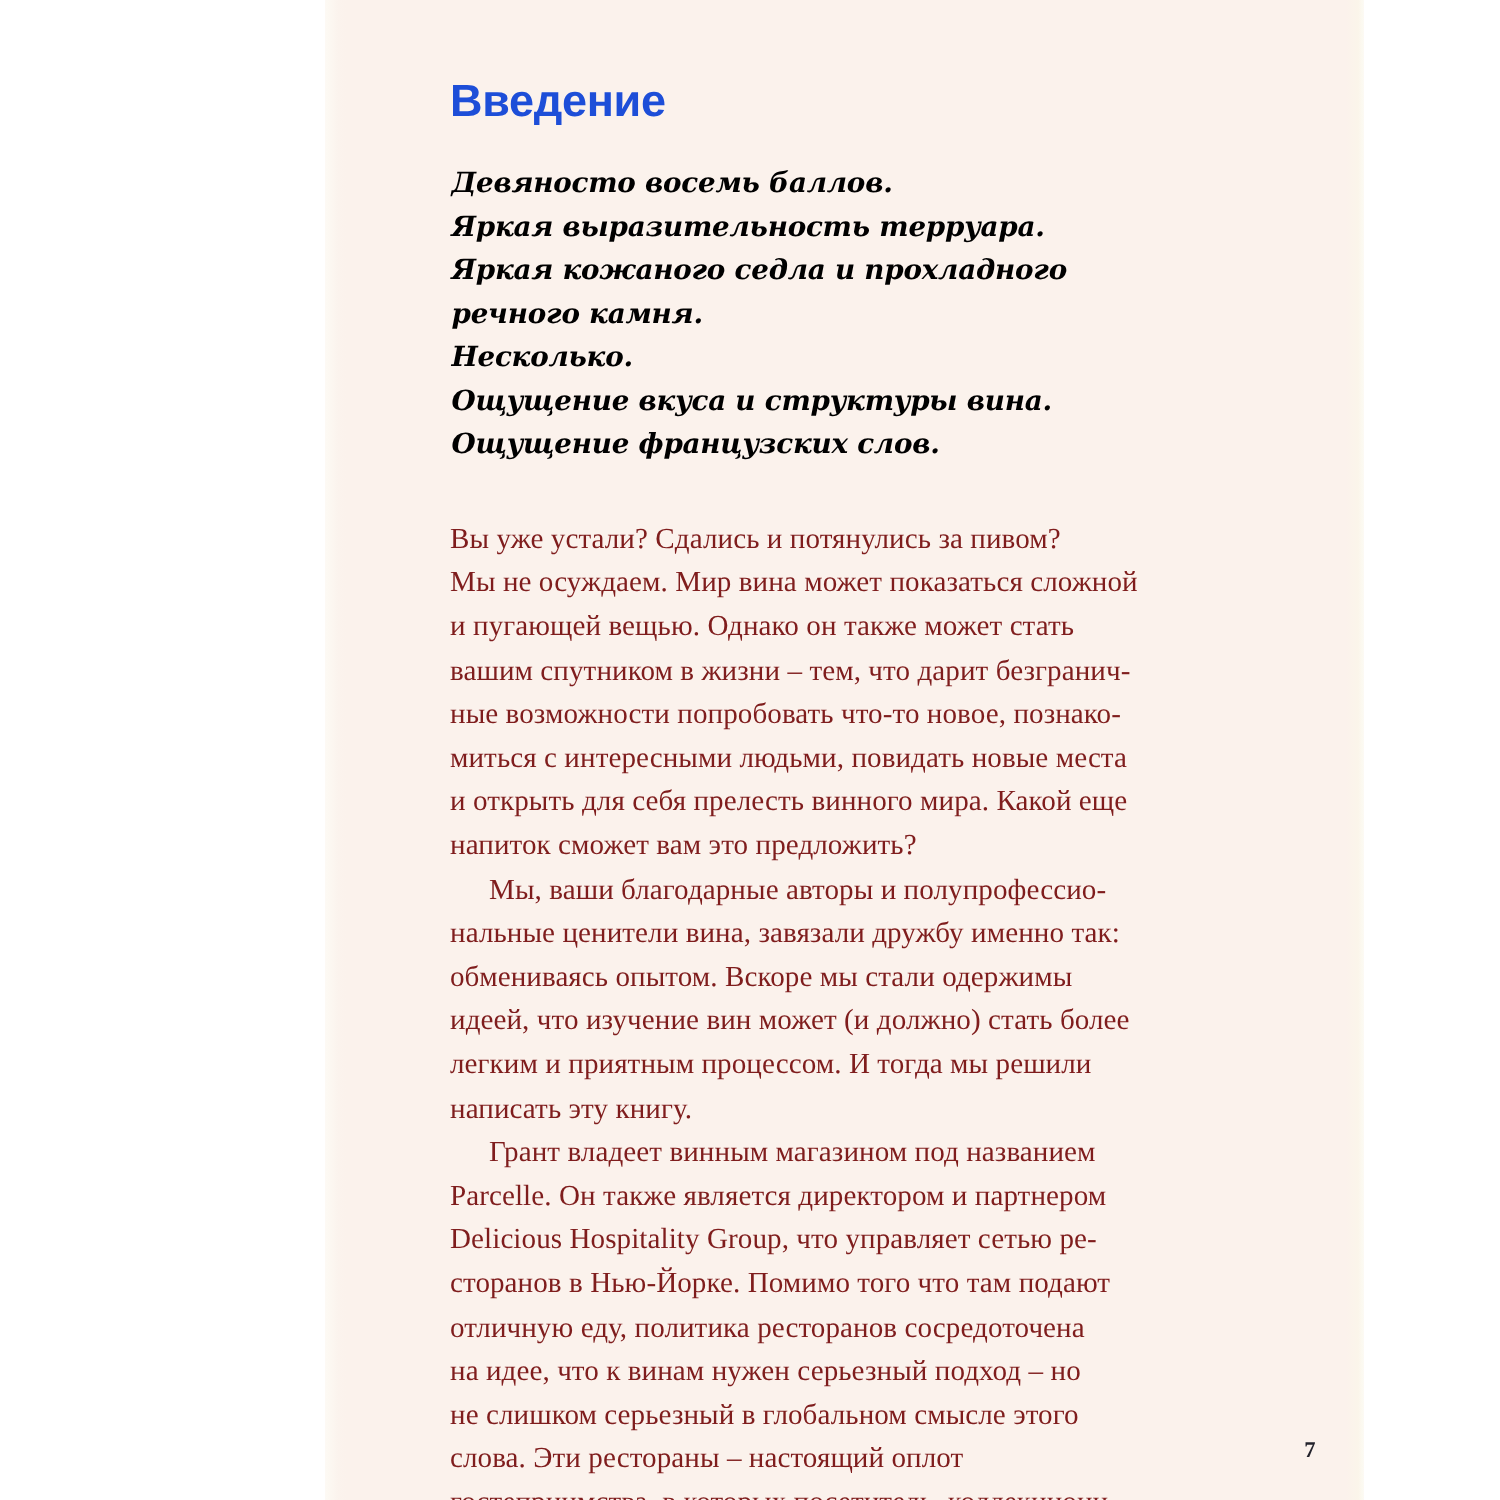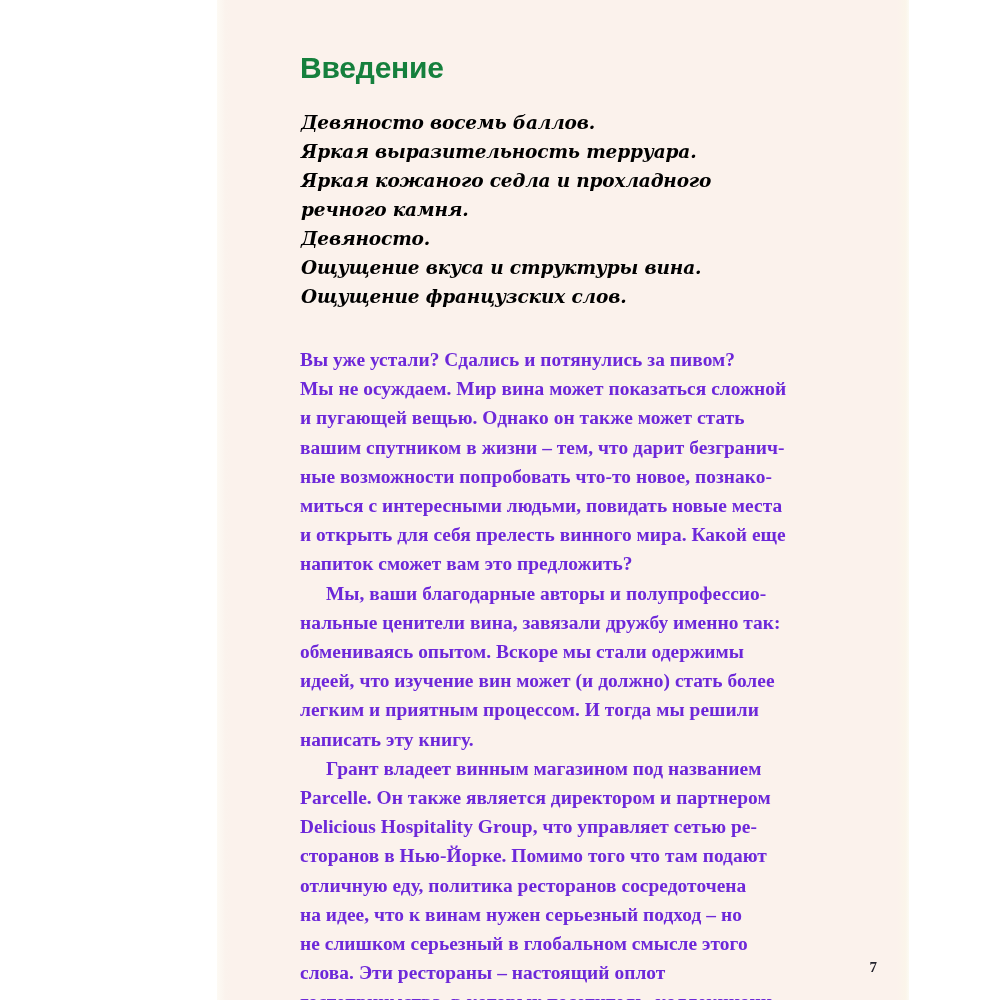--- a/index.html
+++ b/index.html
@@ -59,21 +59,21 @@
 
   
   #chapter-title {
     position: absolute;
     left: 0px;
     top: 31px;
     font-family: "Liberation Sans", "DejaVu Sans", sans-serif;
     font-weight: bold;
     font-size: 30px;
     letter-spacing: -0.2px;
-    color: #15803d;
+    color: #1d4ed8;
     white-space: nowrap;
     text-align: right;
   }
 
   
   #epigraph {
     position: absolute;
     left: 1px;
     top: 108px;
     width: 500px;
@@ -95,25 +95,24 @@
     position: absolute;
     left: 0px;
     top: 345px;
     width: 512px;
   }
 
   .body-par {
     font-family: "Liberation Serif", "DejaVu Serif", serif;
     font-size: 19.4px;
     line-height: 29.2px;
-    color: #6d28d9;
+    color: #7f1d1d;
     margin: 0;
     white-space: pre-wrap;
     letter-spacing: 0.05px;
-    font-weight: bold;
   }
 
   .body-par.indented {
     text-indent: 26px;
   }
 
   
   #page-number {
     position: absolute;
     right: 32px;
@@ -135,21 +134,21 @@
 
     <div id="content">
 
       <h1 id="chapter-title">Введение</h1>
 
       <div id="epigraph">
         <div class="epigraph-line">Девяносто восемь баллов.</div>
         <div class="epigraph-line">Яркая выразительность терруара.</div>
         <div class="epigraph-line">Яркая кожаного седла и прохладного
 речного камня.</div>
-        <div class="epigraph-line">Девяносто.</div>
+        <div class="epigraph-line">Несколько.</div>
         <div class="epigraph-line">Ощущение вкуса и структуры вина.</div>
         <div class="epigraph-line">Ощущение французских слов.</div>
       </div>
 
       <div id="body-copy">
         <p class="body-par">Вы уже устали? Сдались и потянулись за пивом?
 Мы не осуждаем. Мир вина может показаться сложной
 и пугающей вещью. Однако он также может стать
 вашим спутником в жизни – тем, что дарит безгранич-
 ные возможности попробовать что-то новое, познако-

